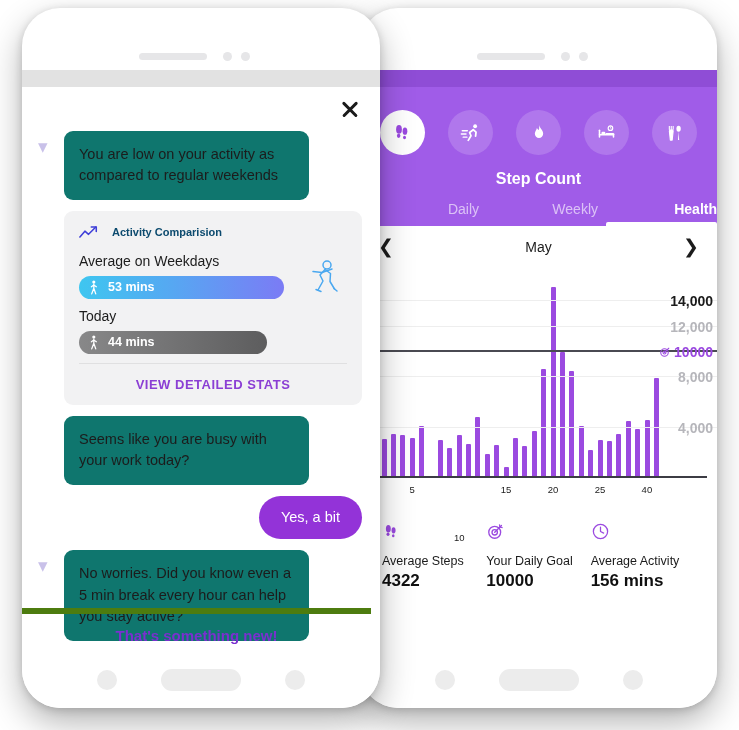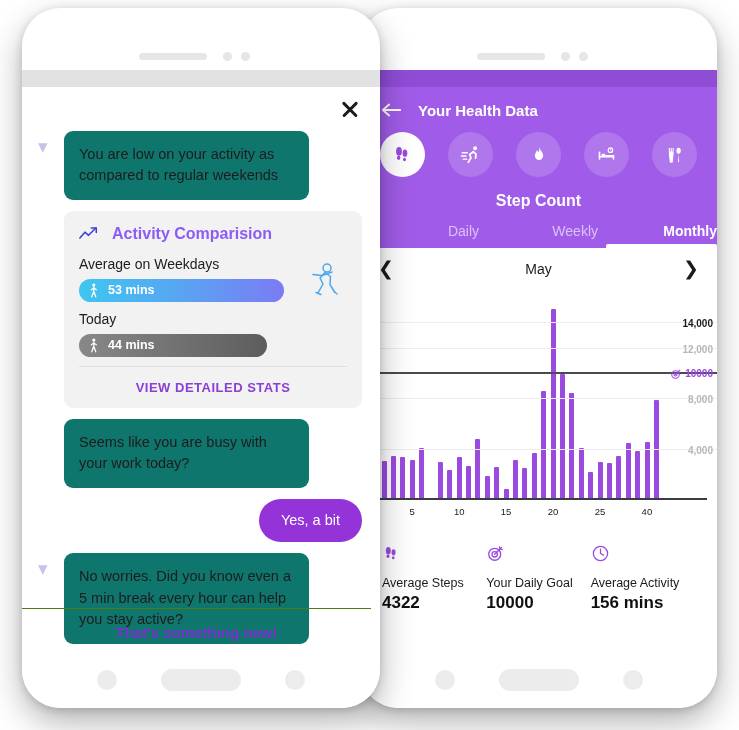--- a/index.html
+++ b/index.html
@@ -96,21 +96,21 @@
     font-size: 14.5px;
   }
 
   
   .act-card {
     margin: 0 18px 11px 42px;
     background: #f2f2f3; border-radius: 9px;
     padding: 14px 15px 0 15px;
   }
   .act-head { display: flex; align-items: center; gap: 13px; margin-bottom: 13px; }
-  .act-title { font-size: 16px; font-weight: 600; color: #8b5cf6; }
+  .act-title { font-size: 11px; font-weight: 600; color: #0c4a6e; }
   .act-sub { font-size: 14px; color: #1c1c1c; margin-bottom: 7px; }
   .bar-wrap { position: relative; margin-bottom: 9px; }
   .bar {
     height: 23px; border-radius: 12px;
     display: flex; align-items: center; gap: 9px;
     padding-left: 9px;
     color: #ffffff; font-size: 12.5px; font-weight: 700;
   }
   .bar.blue { width: 205px; background: linear-gradient(90deg,#3ec6f0 0%,#56a8f2 45%,#7b7bf5 100%); }
   .bar.gray { width: 188px; background: linear-gradient(90deg,#888889 0%,#5d5d5e 100%); }
@@ -121,21 +121,21 @@
     border-top: 1px solid #e0e0e1;
     margin-top: 4px;
     text-align: center;
     padding: 13px 0 13px 0;
     color: #8b3fd4; font-size: 13px; font-weight: 700; letter-spacing: .5px;
     cursor: pointer;
   }
 
   .chat-foot {
     position: absolute; bottom: 0; left: 0; right: 9px; height: 48px;
-    border-top: 1px solid #4d7c0f;
+    border-top: 6px solid #4d7c0f;
     display: flex; align-items: center; justify-content: center;
     color: #7b2fd0; font-size: 15px; font-weight: 700; cursor: pointer;
   }
 
   
   .r-status { height: 17px; background: #8f4dd6; }
   .r-header {
     background: #a05ce8;
     padding: 10px 0 0 0;
     position: relative;
@@ -200,21 +200,21 @@
   .axis-line {
     position: absolute; left: 0; right: -46px; bottom: 0; height: 1.6px; background: #3c3c44;
   }
   .xticks {
     position: absolute; left: 10px; right: 56px; bottom: 8px; height: 16px;
   }
   .xtick {
     position: absolute; font-size: 9.5px; color: #1b1b1b; transform: translateX(-50%);
   }
   .ylab {
-    position: absolute; right: 4px; font-size: 10px;
+    position: absolute; right: 4px; font-size: 14px;
     transform: translateY(-50%); white-space: nowrap;
   }
   .ylab.bold { color: #1b1b1b; font-weight: 700; }
   .ylab.dim  { color: #b6b6bb; font-weight: 700; }
   .ylab.goal { color: #9b4ae0; font-weight: 700; display: flex; align-items: center; gap: 3px; }
 
   
   .stats-grid {
     display: flex; padding: 14px 22px 0 22px; gap: 0;
   }
@@ -232,28 +232,20 @@
     <div class="phone-top">
       <div class="speaker"></div>
       <div class="cam-dot d1"></div>
       <div class="cam-dot d2"></div>
     </div>
 
     <div class="screen">
       <div class="r-status"></div>
 
       <div class="r-header">
-        <div class="r-top">
-          <span class="back-arrow">
-            <svg viewBox="0 0 24 18" width="22" height="18">
-              <path d="M10 3 L3 9 L10 15 M3 9 L22 9" stroke="#ffffff" stroke-width="2" fill="none" stroke-linecap="round" stroke-linejoin="round"></path>
-            </svg>
-          </span>
-          <span class="r-title">Your Health Data</span>
-        </div>
 
         <div class="icon-row">
           <div class="icon-circle active">
             <svg viewBox="0 0 24 24" width="21" height="21">
               <ellipse cx="8" cy="8.5" rx="3.3" ry="5" fill="#9b4ae0"></ellipse>
               <ellipse cx="14.8" cy="10.5" rx="2.7" ry="4.2" fill="#9b4ae0"></ellipse>
               <ellipse cx="7.6" cy="15.8" rx="2" ry="2.4" fill="#9b4ae0"></ellipse>
               <ellipse cx="14.3" cy="17.6" rx="1.7" ry="2" fill="#9b4ae0"></ellipse>
             </svg>
           </div>
@@ -287,21 +279,21 @@
               <path d="M16.3 10.6 L15.6 20.5 H17 L16.3 10.6 Z" fill="#ffffff"></path>
             </svg>
           </div>
         </div>
 
         <div class="metric-name">Step Count</div>
 
         <div class="tab-row">
           <div class="tab">Daily</div>
           <div class="tab">Weekly</div>
-          <div class="tab active">Monthly</div>
+          <div class="tab active">Health</div>
         </div>
       </div>
 
       <div class="month-nav">
         <span class="chev">❮</span>
         <span class="month-label">May</span>
         <span class="chev">❯</span>
       </div>
 
       <div class="chart-area">
@@ -418,21 +410,21 @@
                 <circle cx="11" cy="13" r="7.5" fill="none" stroke="#9b4ae0" stroke-width="2.2"></circle>
                 <circle cx="11" cy="13" r="3" fill="none" stroke="#9b4ae0" stroke-width="2.2"></circle>
                 <path d="M11 13 L19.5 4.5" stroke="#9b4ae0" stroke-width="2.2" stroke-linecap="round"></path>
               </svg>
               <span>10000</span>
             </div>
           </div>
         <div class="xticks" id="xticks">
             <span class="xtick" style="left: 1.6129%;">1</span>
             <span class="xtick" style="left: 14.5161%;">5</span>
-            <span class="xtick" style="left: 30.6452%;">10</span>
+            <span class="xtick" style="left: 30.6452%; margin-top: 48px;">10</span>
             <span class="xtick" style="left: 46.7742%;">15</span>
             <span class="xtick" style="left: 62.9032%;">20</span>
             <span class="xtick" style="left: 79.0323%;">25</span>
             <span class="xtick" style="left: 95.1613%;">40</span>
           </div>
       </div>
 
       <div class="stats-grid">
         <div class="stat">
           <div class="stat-icon">

